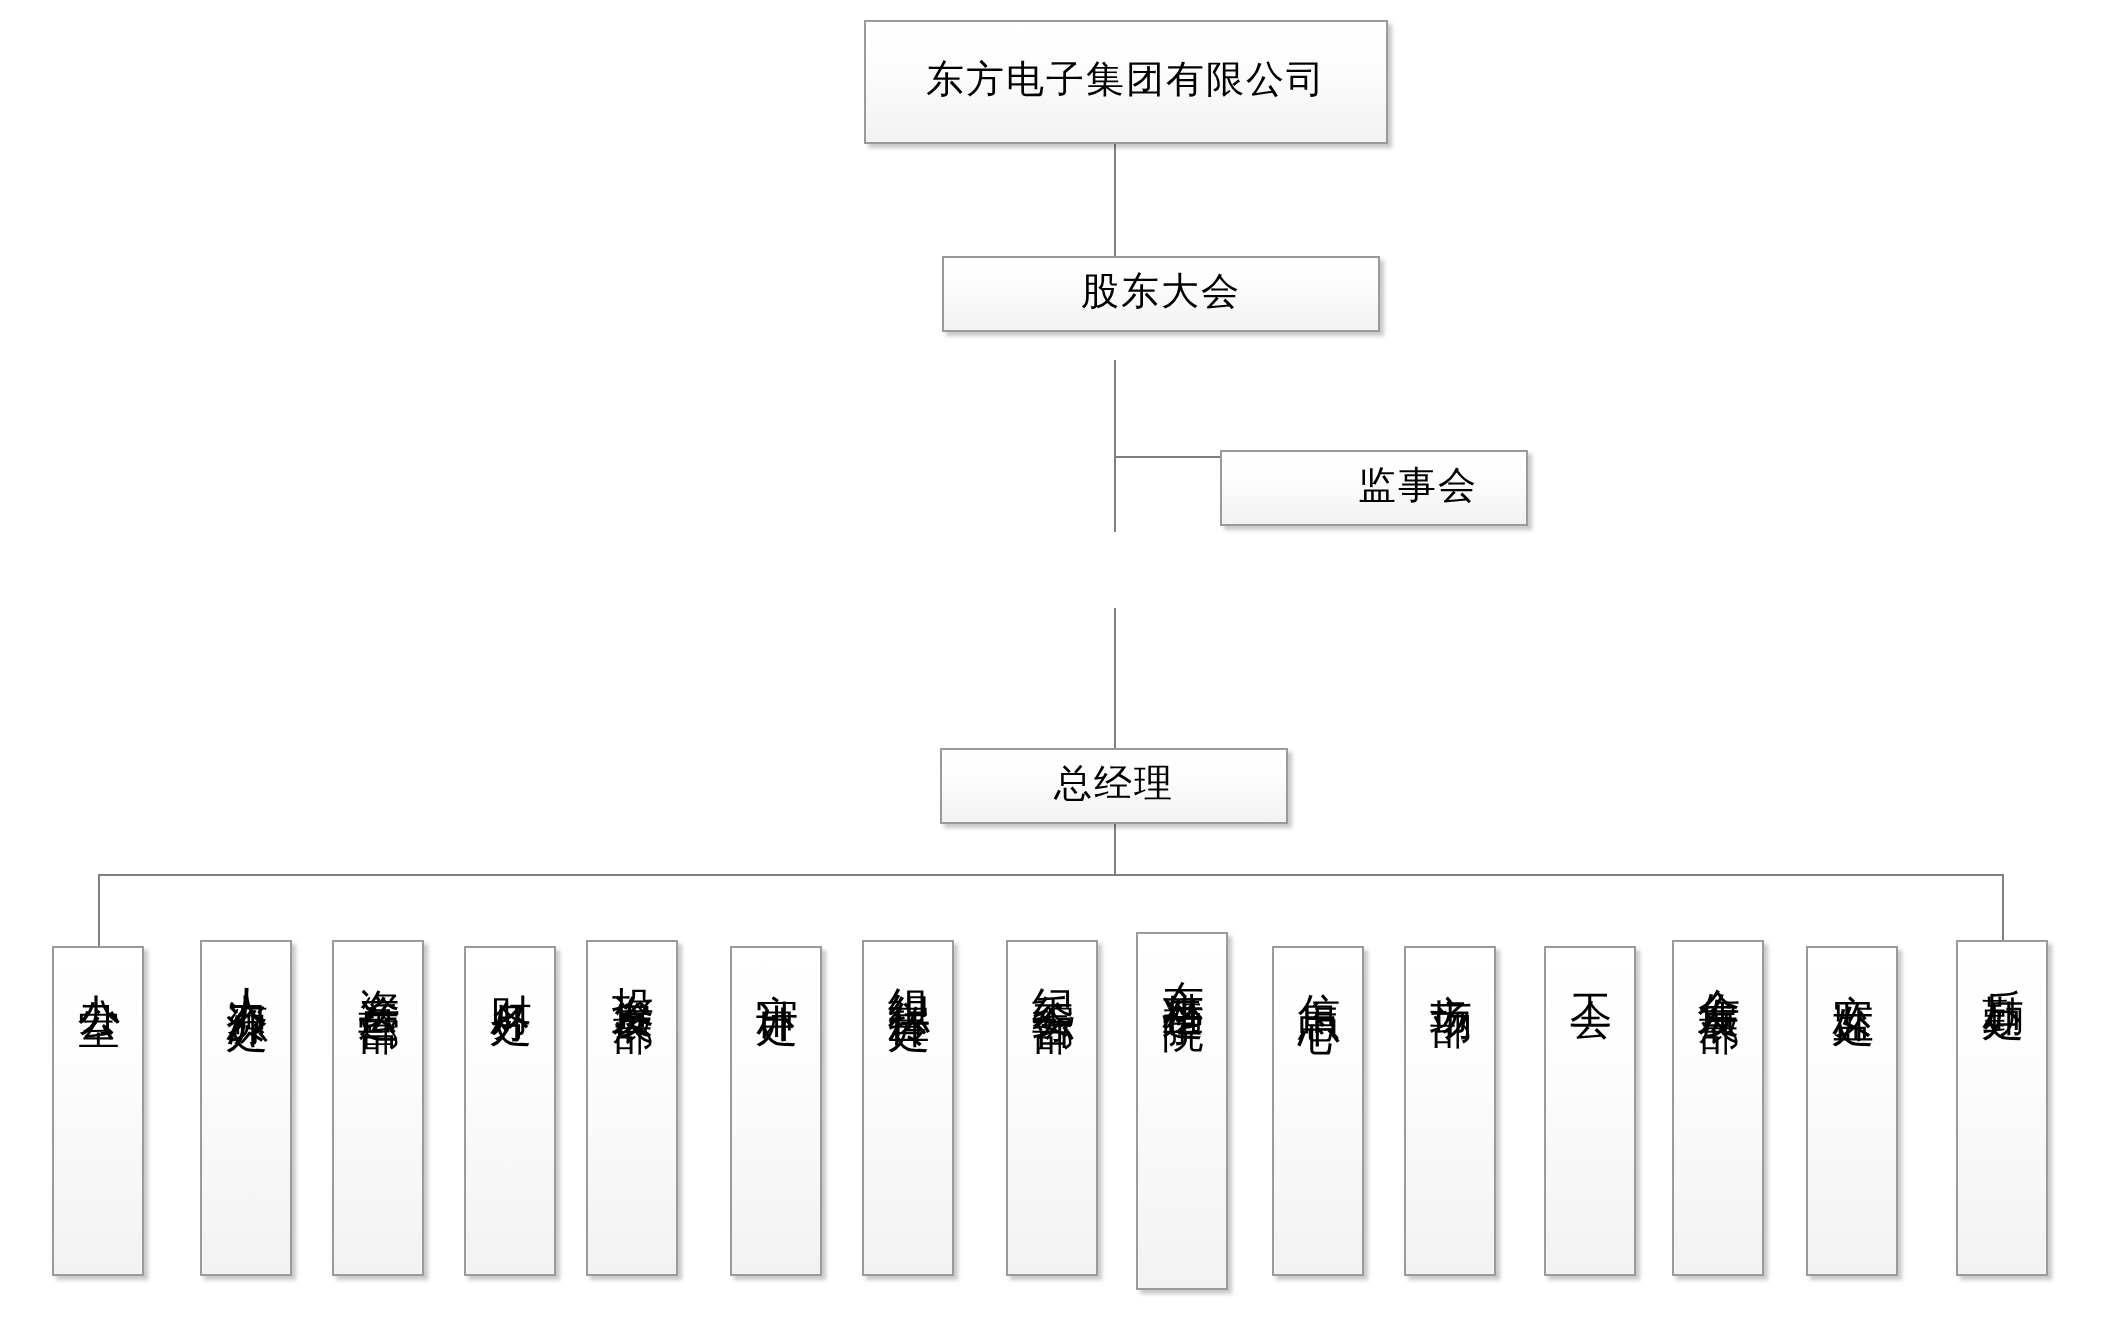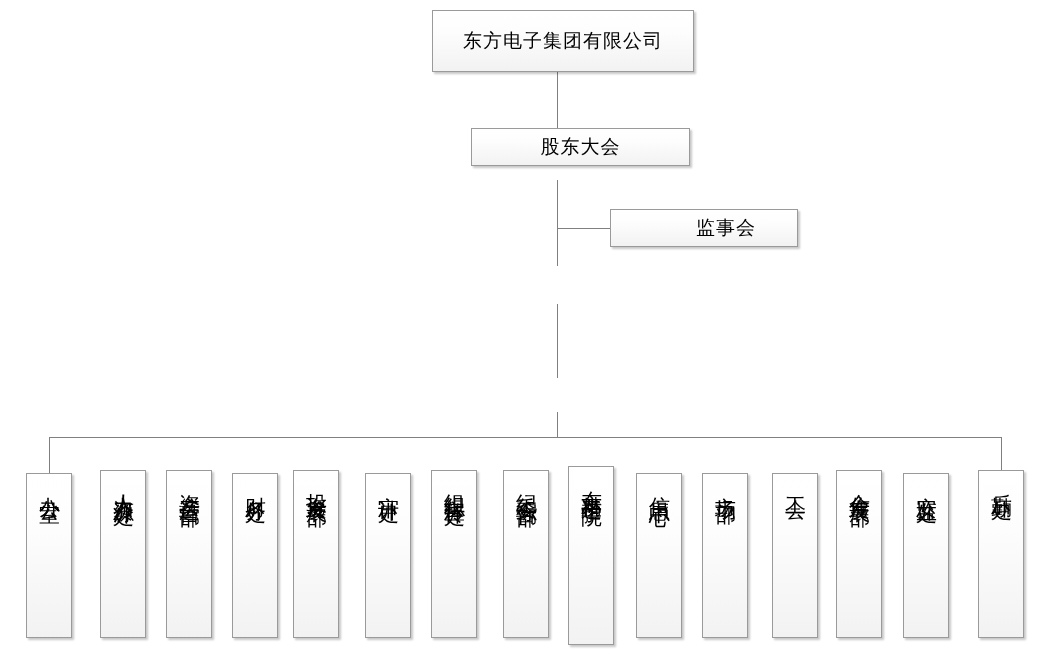--- a/index.html
+++ b/index.html
@@ -84,25 +84,28 @@
   <div class="ln v" style="left:1001px;top:437px;height:33px;"></div>
 
   <div class="node horiz" style="left:432px;top:10px;width:262px;height:62px;">
     <span class="label">东方电子集团有限公司</span>
   </div>
 
   <div class="node horiz" style="left:471px;top:128px;width:219px;height:38px;">
     <span class="label">股东大会</span>
   </div>
 
-  <div class="node horiz" style="left:610px;top:209px;width:188px;height:38px;padding-left:44px;">
+  <div class="node horiz" style="left:610px;top:225px;width:154px;height:38px;padding-left:44px;">
     <span class="label">监事会</span>
   </div>
 
 
+  <div class="node horiz" style="left:470px;top:374px;width:174px;height:38px;">
+    <span class="label">总经理</span>
+  </div>
 
   <div id="dept-row">
       <div class="node vert" style="left: 26px; top: 473px; width: 46px; height: 165px;">
         <span class="label">办公室</span>
       </div>
       <div class="node vert" style="left: 100px; top: 470px; width: 46px; height: 168px;">
         <span class="label">人力资源处</span>
       </div>
       <div class="node vert" style="left: 166px; top: 470px; width: 46px; height: 168px;">
         <span class="label">资产运营部</span>

